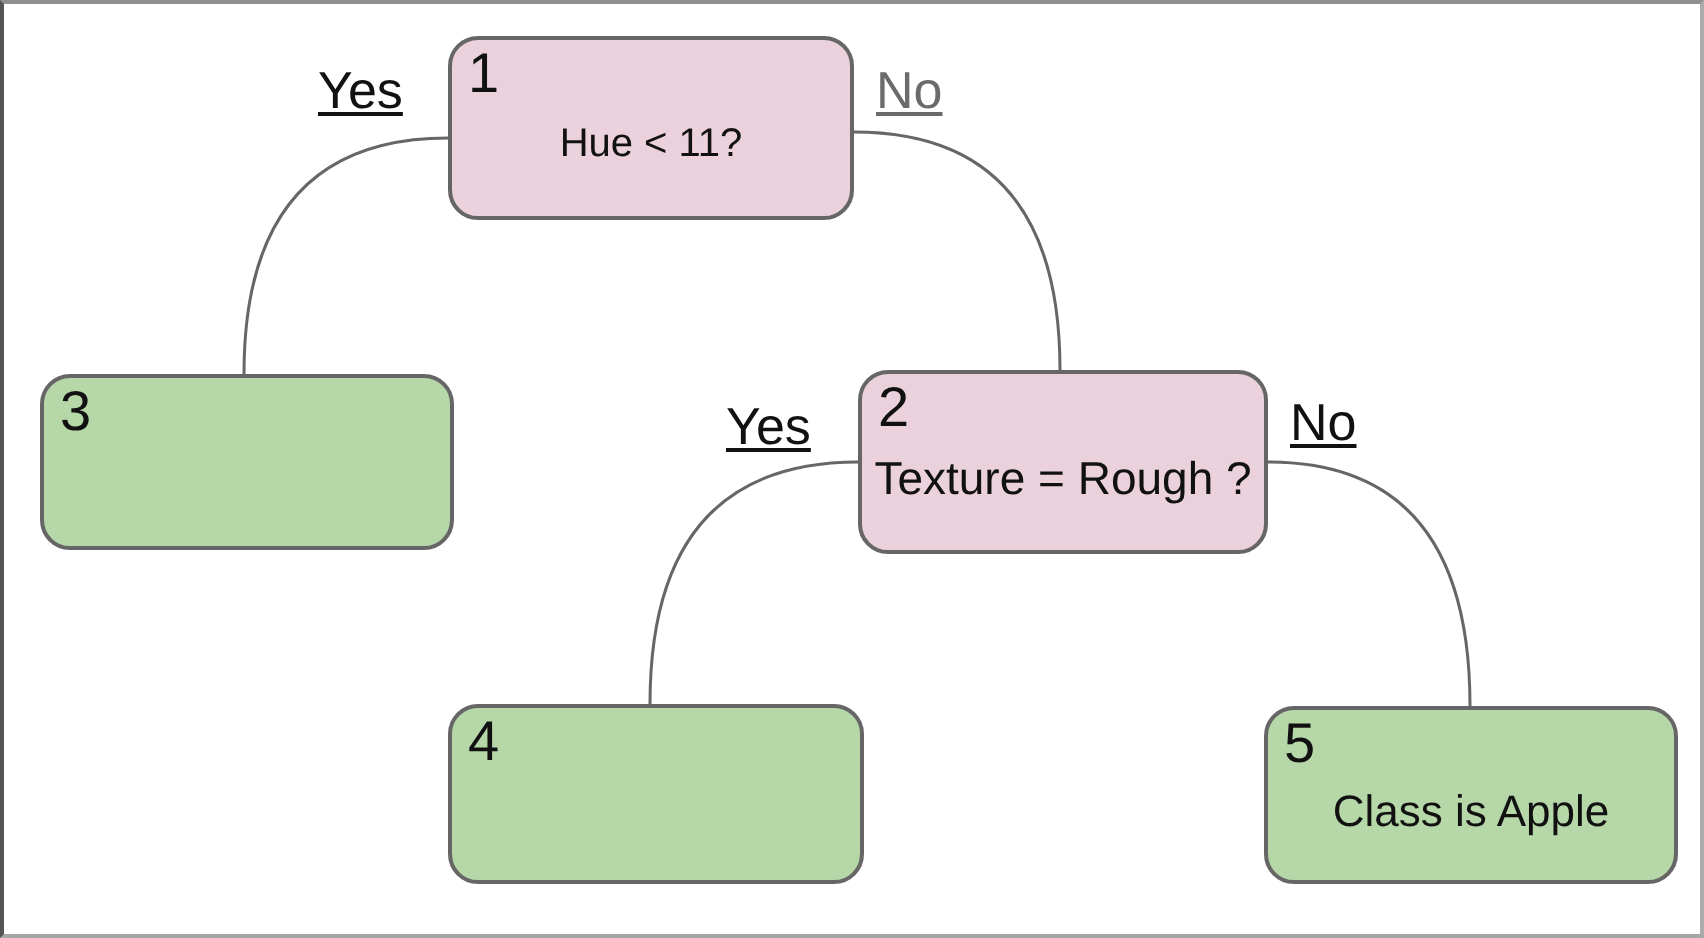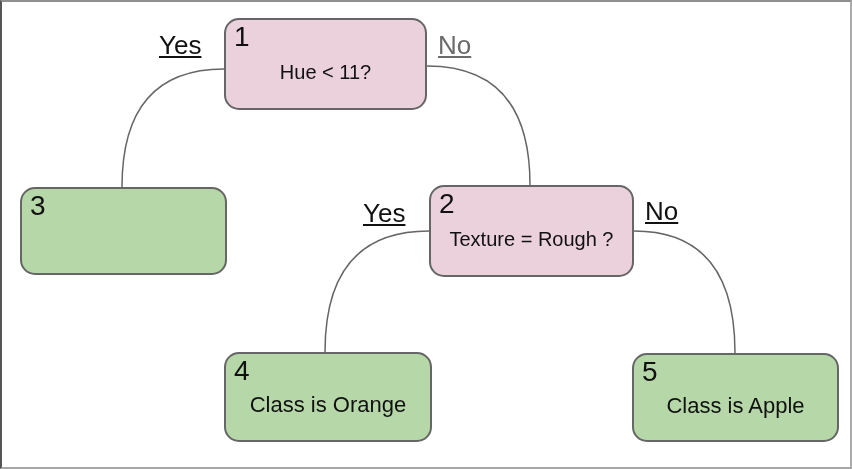--- a/index.html
+++ b/index.html
@@ -67,21 +67,21 @@
   }
   .edge-label.muted { color: var(--label-muted, #6b6b6b); }
 
   
   #node-1 { left: 222px; top: 16px;  width: 203px; height: 92px; }
   #node-2 { left: 427px; top: 183px; width: 205px; height: 92px; }
   #node-3 { left: 18px;  top: 185px; width: 207px; height: 88px; }
   #node-4 { left: 222px; top: 350px; width: 208px; height: 90px; }
   #node-5 { left: 630px; top: 351px; width: 207px; height: 89px; }
   #node-1 .txt { font-size: 20px; }
-  #node-2 .txt { font-size: 20px; }
+  #node-2 .txt { font-size: 23px; }
   #node-3 .txt, #node-4 .txt, #node-5 .txt { font-size: 22px; }
 
   
   #label-yes-1 { left: 157px; top: 28px; }
   #label-no-1  { left: 436px; top: 28px; }
   #label-yes-2 { left: 361px; top: 196px; }
   #label-no-2  { left: 643px; top: 194px; }
 </style>
 </head>
 <body>
@@ -104,21 +104,20 @@
     <span class="num">2</span>
     <span class="txt">Texture = Rough ?</span>
   </div>
 
   <div id="node-3" class="node leaf">
     <span class="num">3</span>
   </div>
 
   <div id="node-4" class="node leaf">
     <span class="num">4</span>
-    <span class="txt">Class is Orange</span>
   </div>
 
   <div id="node-5" class="node leaf">
     <span class="num">5</span>
     <span class="txt">Class is Apple</span>
   </div>
 
   <div id="label-yes-1" class="edge-label">Yes</div>
   <div id="label-no-1" class="edge-label muted">No</div>
   <div id="label-yes-2" class="edge-label">Yes</div>

